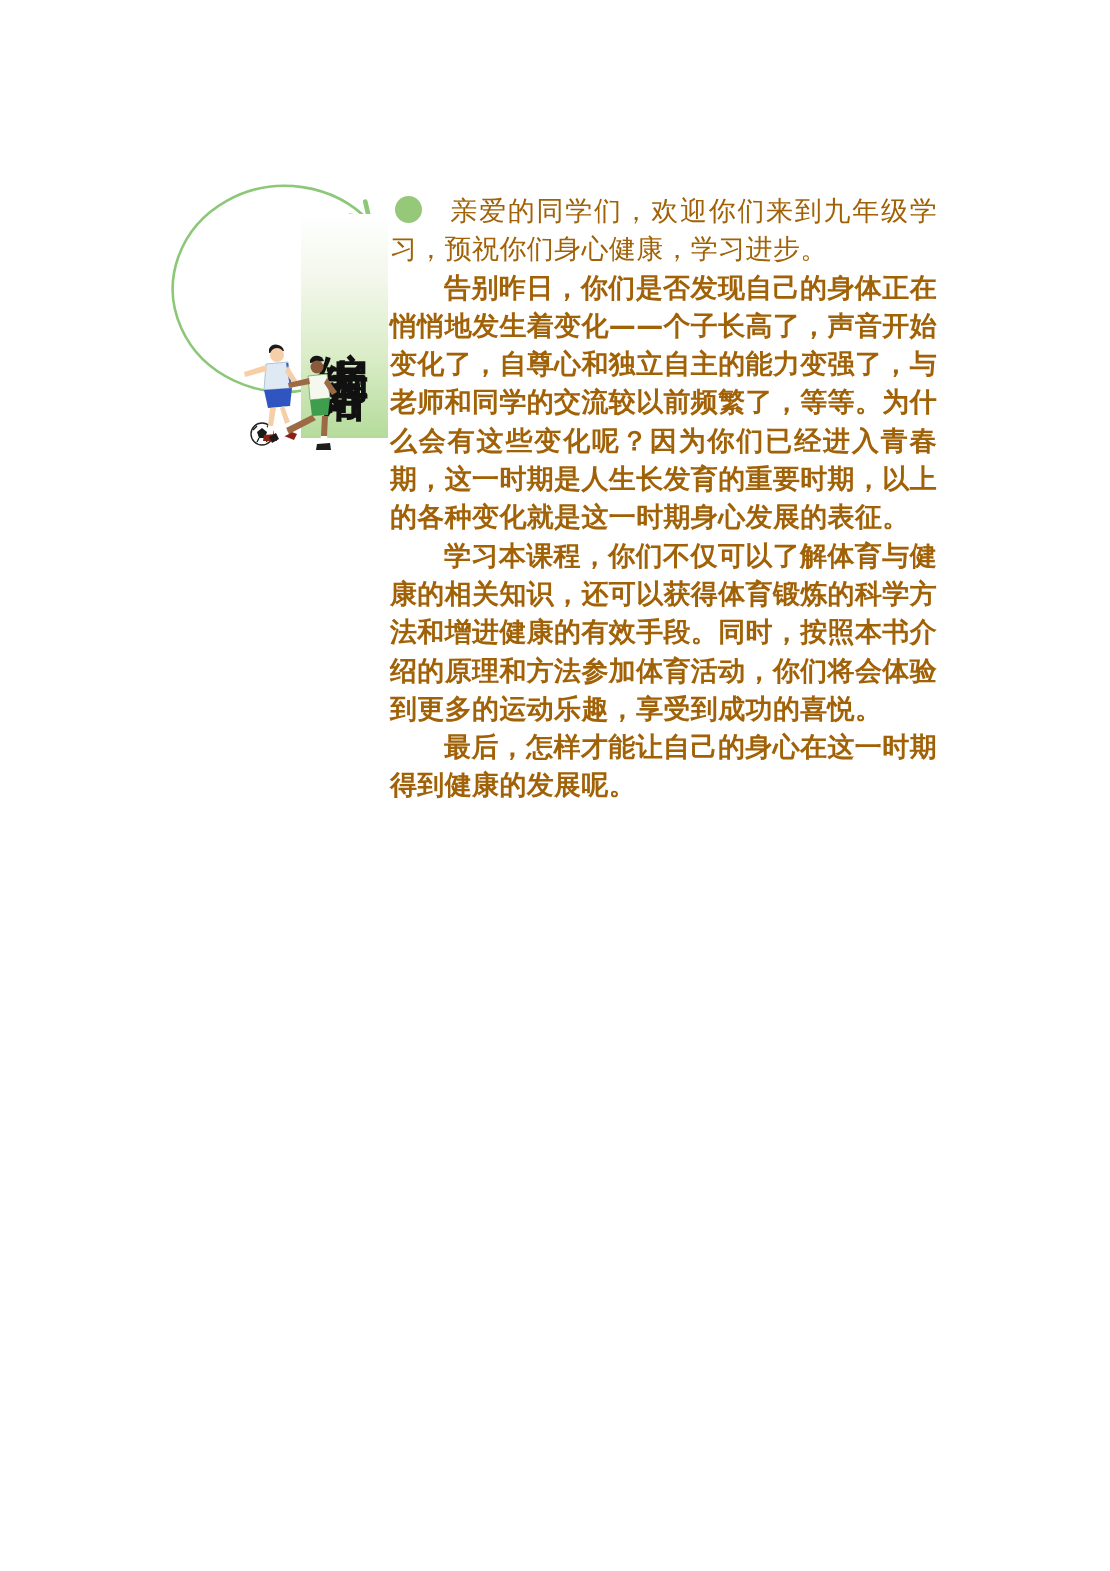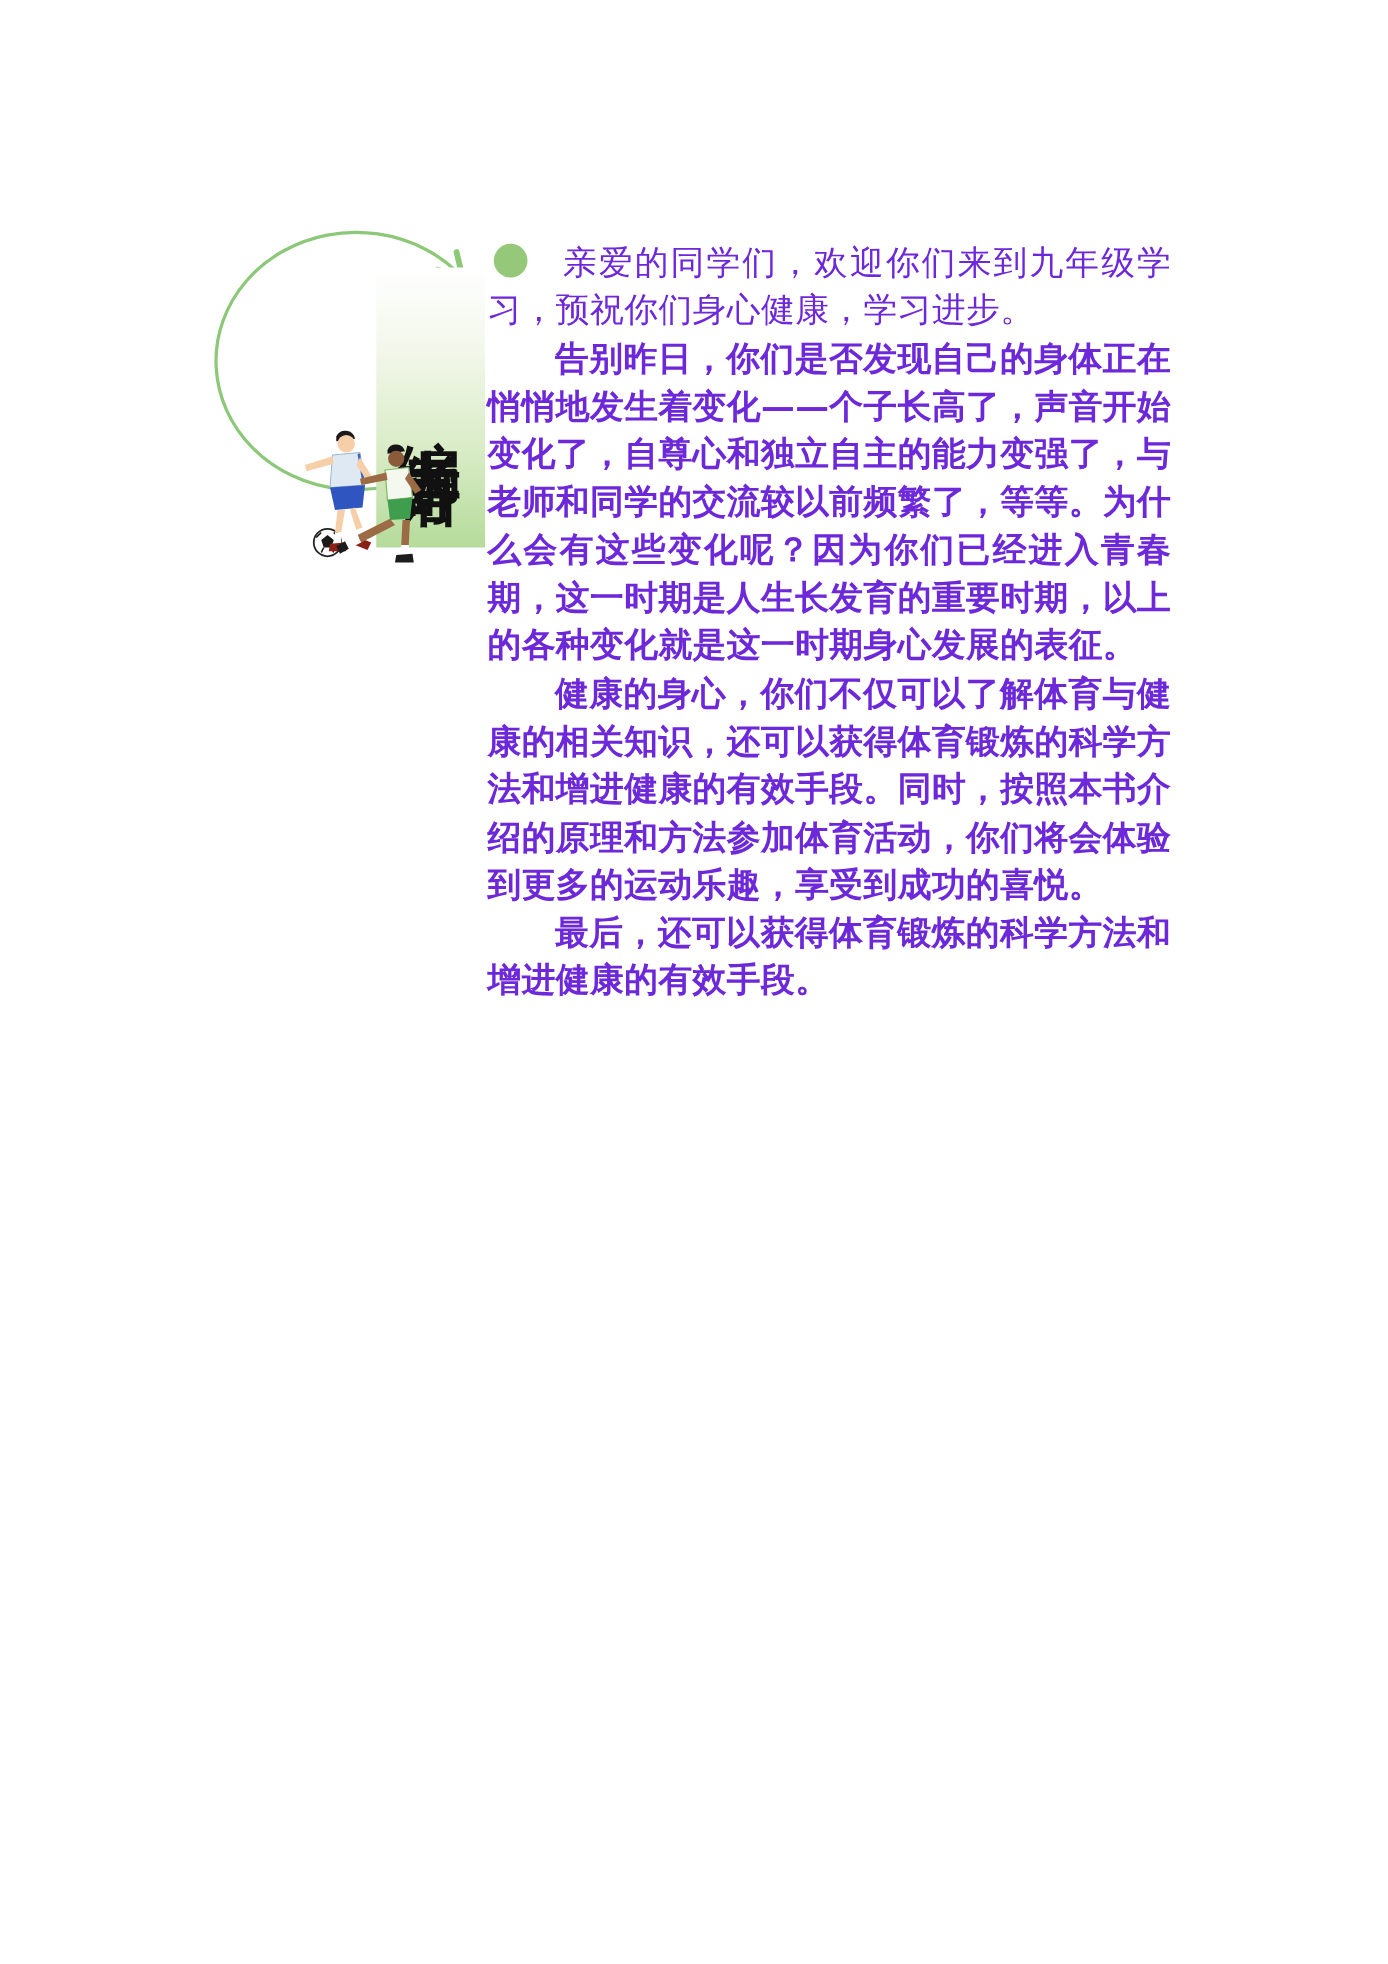--- a/index.html
+++ b/index.html
@@ -54,21 +54,21 @@
 
   
   .content {
     position: absolute;
     left: 390px;
     top: 192px;
     width: 547px;
     font-size: 27px;
     line-height: 38.3px;
     letter-spacing: 0.35px;
-    color: #6d28d9;
+    color: #a16207;
     text-align: justify;
   }
   .content p { margin: 0; padding: 0; }
   .content p.indent { text-indent: 2em; font-weight: bold; }
   .bullet {
     display: inline-block;
     width: 27px;
     height: 27px;
     border-radius: 50%;
     background: #95c878;
@@ -129,15 +129,15 @@
       <path d="M98,78 L97,98 L103,98 L104,78 Z" fill="#9c6a44"></path>
       <path d="M97,98 L96,106 L104,106 L103,98 Z" fill="#ffffff"></path>
       <path d="M93,106 L106,105 L107,112 L92,112 Z" fill="#1c1c1c"></path>
     </g>
   </svg>
 </div>
 
 <div class="content">
   <p class="p"><span class="bullet"></span><span>亲爱的同学们，欢迎你们来到九年级学习，预祝你们身心健康，学习进步。</span></p>
   <p class="p indent">告别昨日，你们是否发现自己的身体正在悄悄地发生着变化——个子长高了，声音开始变化了，自尊心和独立自主的能力变强了，与老师和同学的交流较以前频繁了，等等。为什么会有这些变化呢？因为你们已经进入青春期，这一时期是人生长发育的重要时期，以上的各种变化就是这一时期身心发展的表征。</p>
-  <p class="p indent">健康的身心，你们不仅可以了解体育与健康的相关知识，还可以获得体育锻炼的科学方法和增进健康的有效手段。同时，按照本书介绍的原理和方法参加体育活动，你们将会体验到更多的运动乐趣，享受到成功的喜悦。</p>
-  <p class="p indent">最后，还可以获得体育锻炼的科学方法和增进健康的有效手段。</p>
+  <p class="p indent">学习本课程，你们不仅可以了解体育与健康的相关知识，还可以获得体育锻炼的科学方法和增进健康的有效手段。同时，按照本书介绍的原理和方法参加体育活动，你们将会体验到更多的运动乐趣，享受到成功的喜悦。</p>
+  <p class="p indent">最后，怎样才能让自己的身心在这一时期得到健康的发展呢。</p>
 </div>
 
 </body></html>

